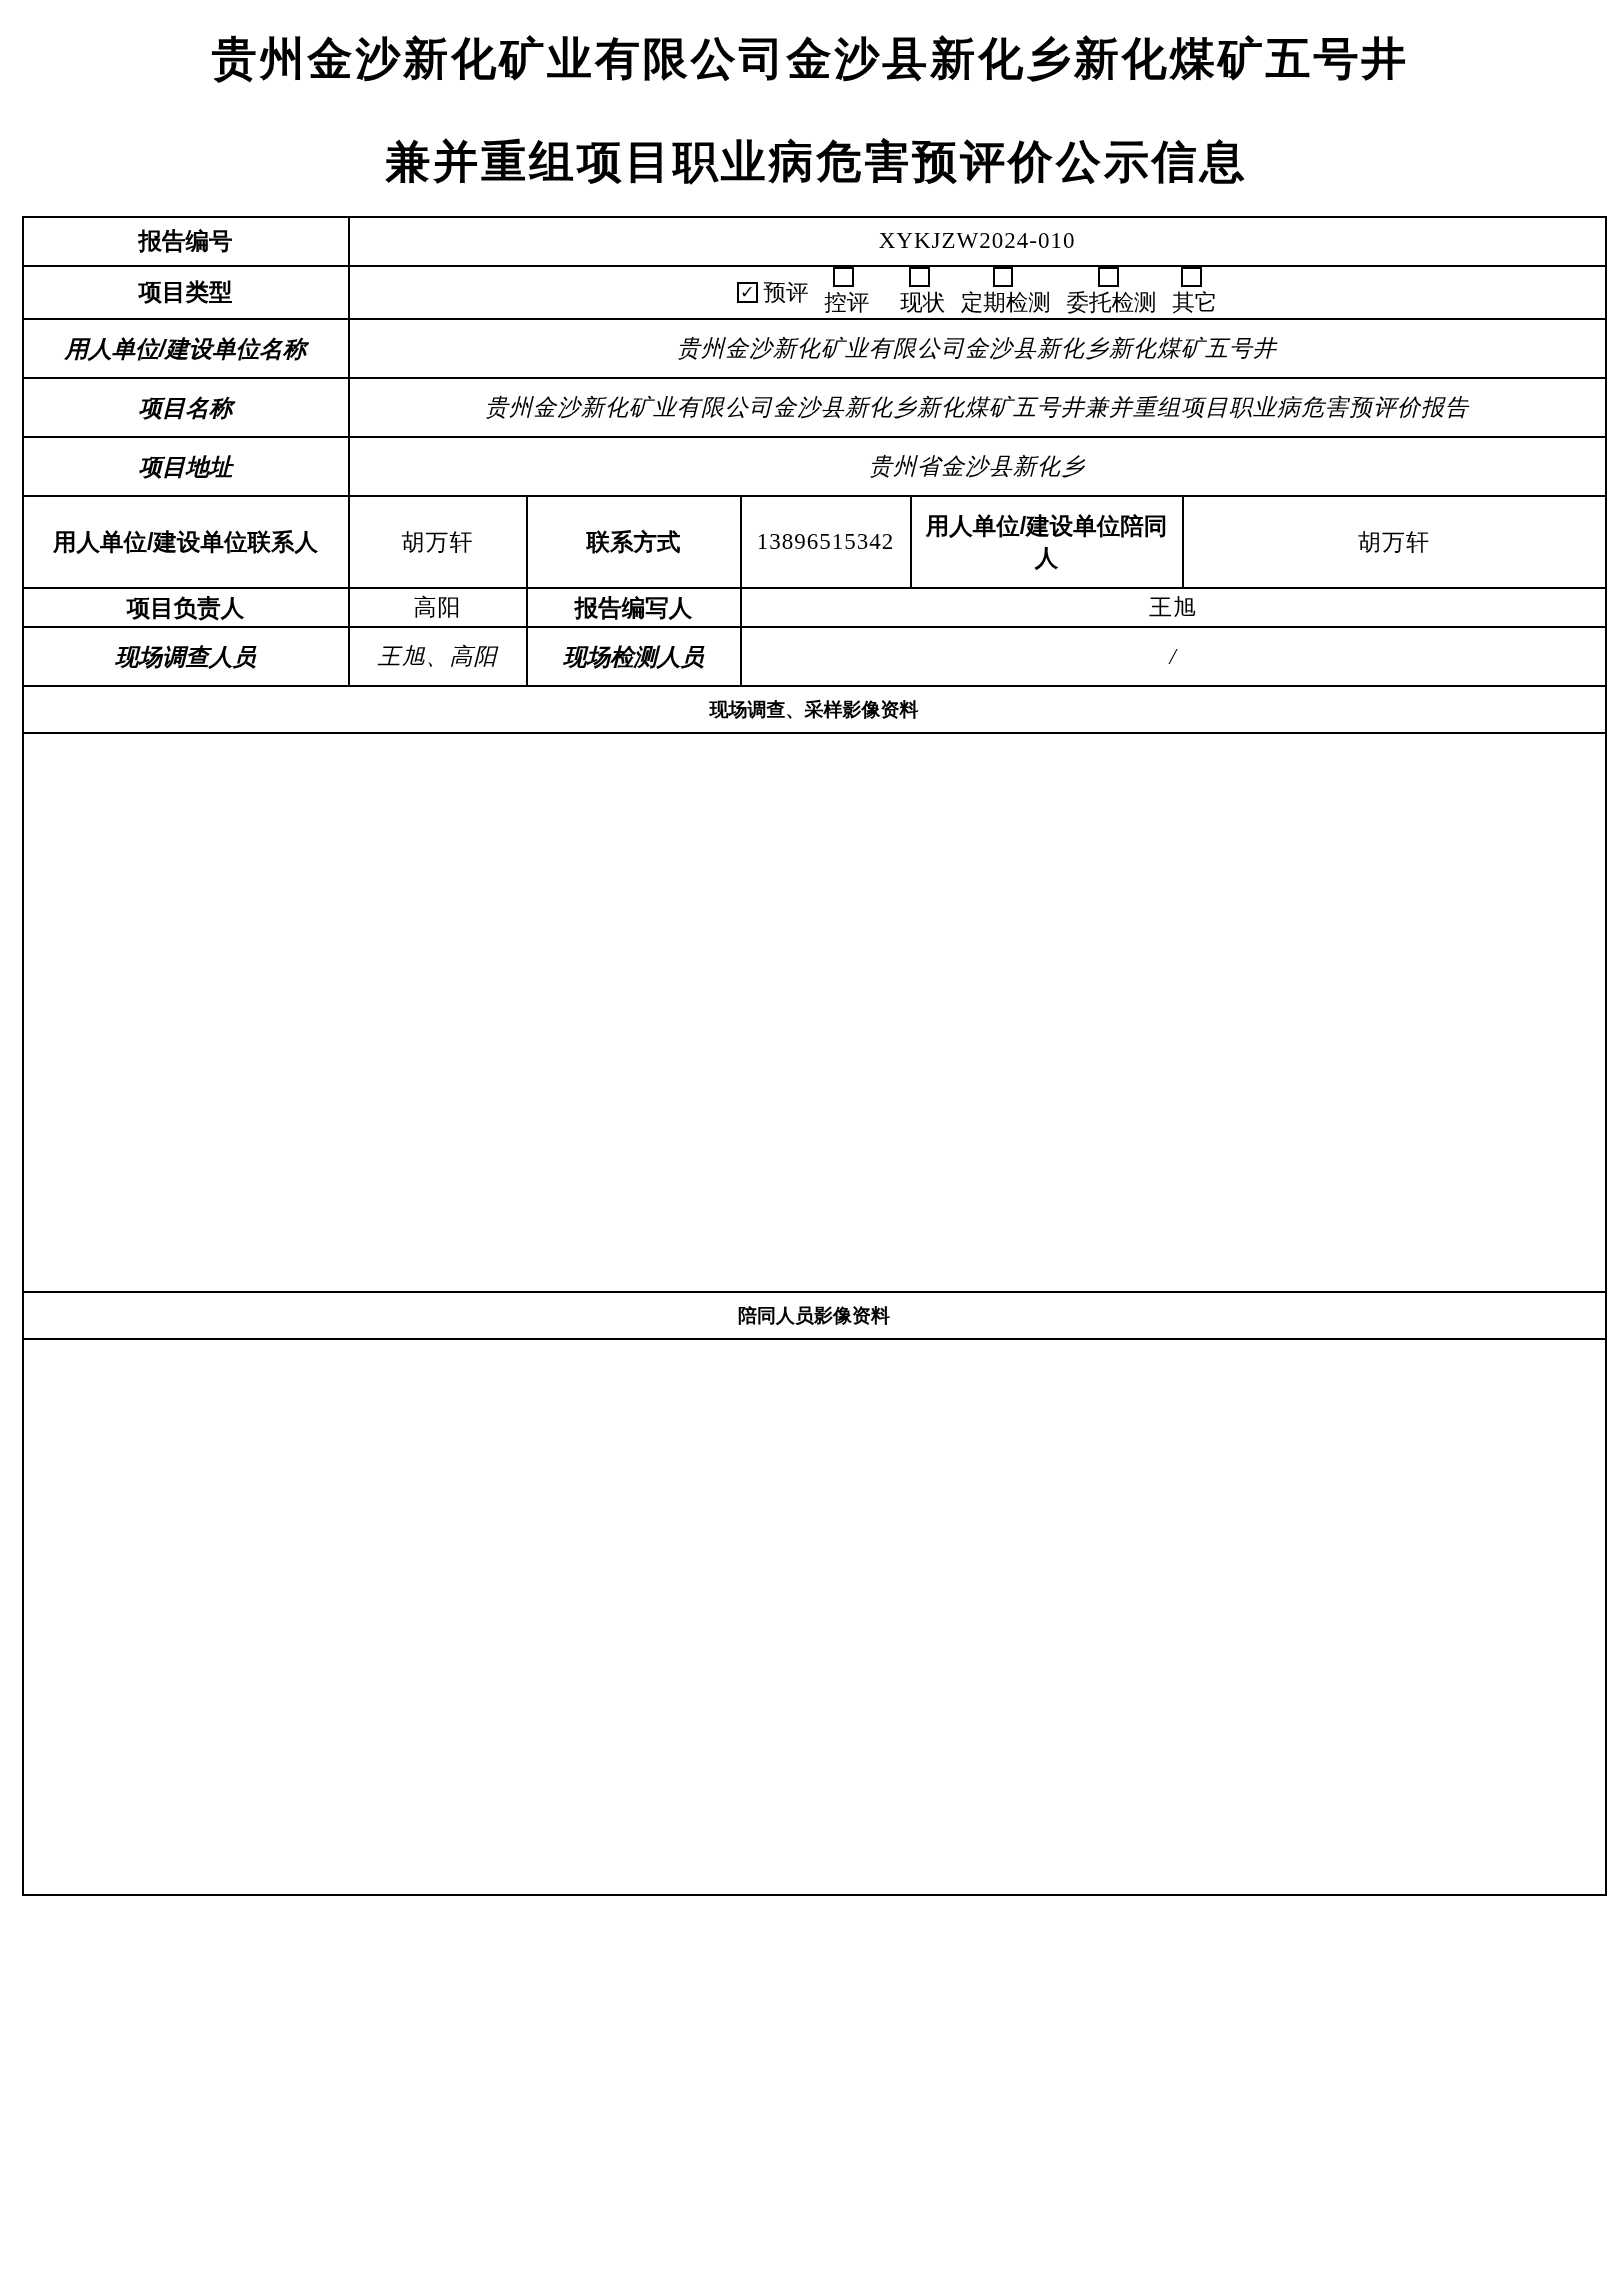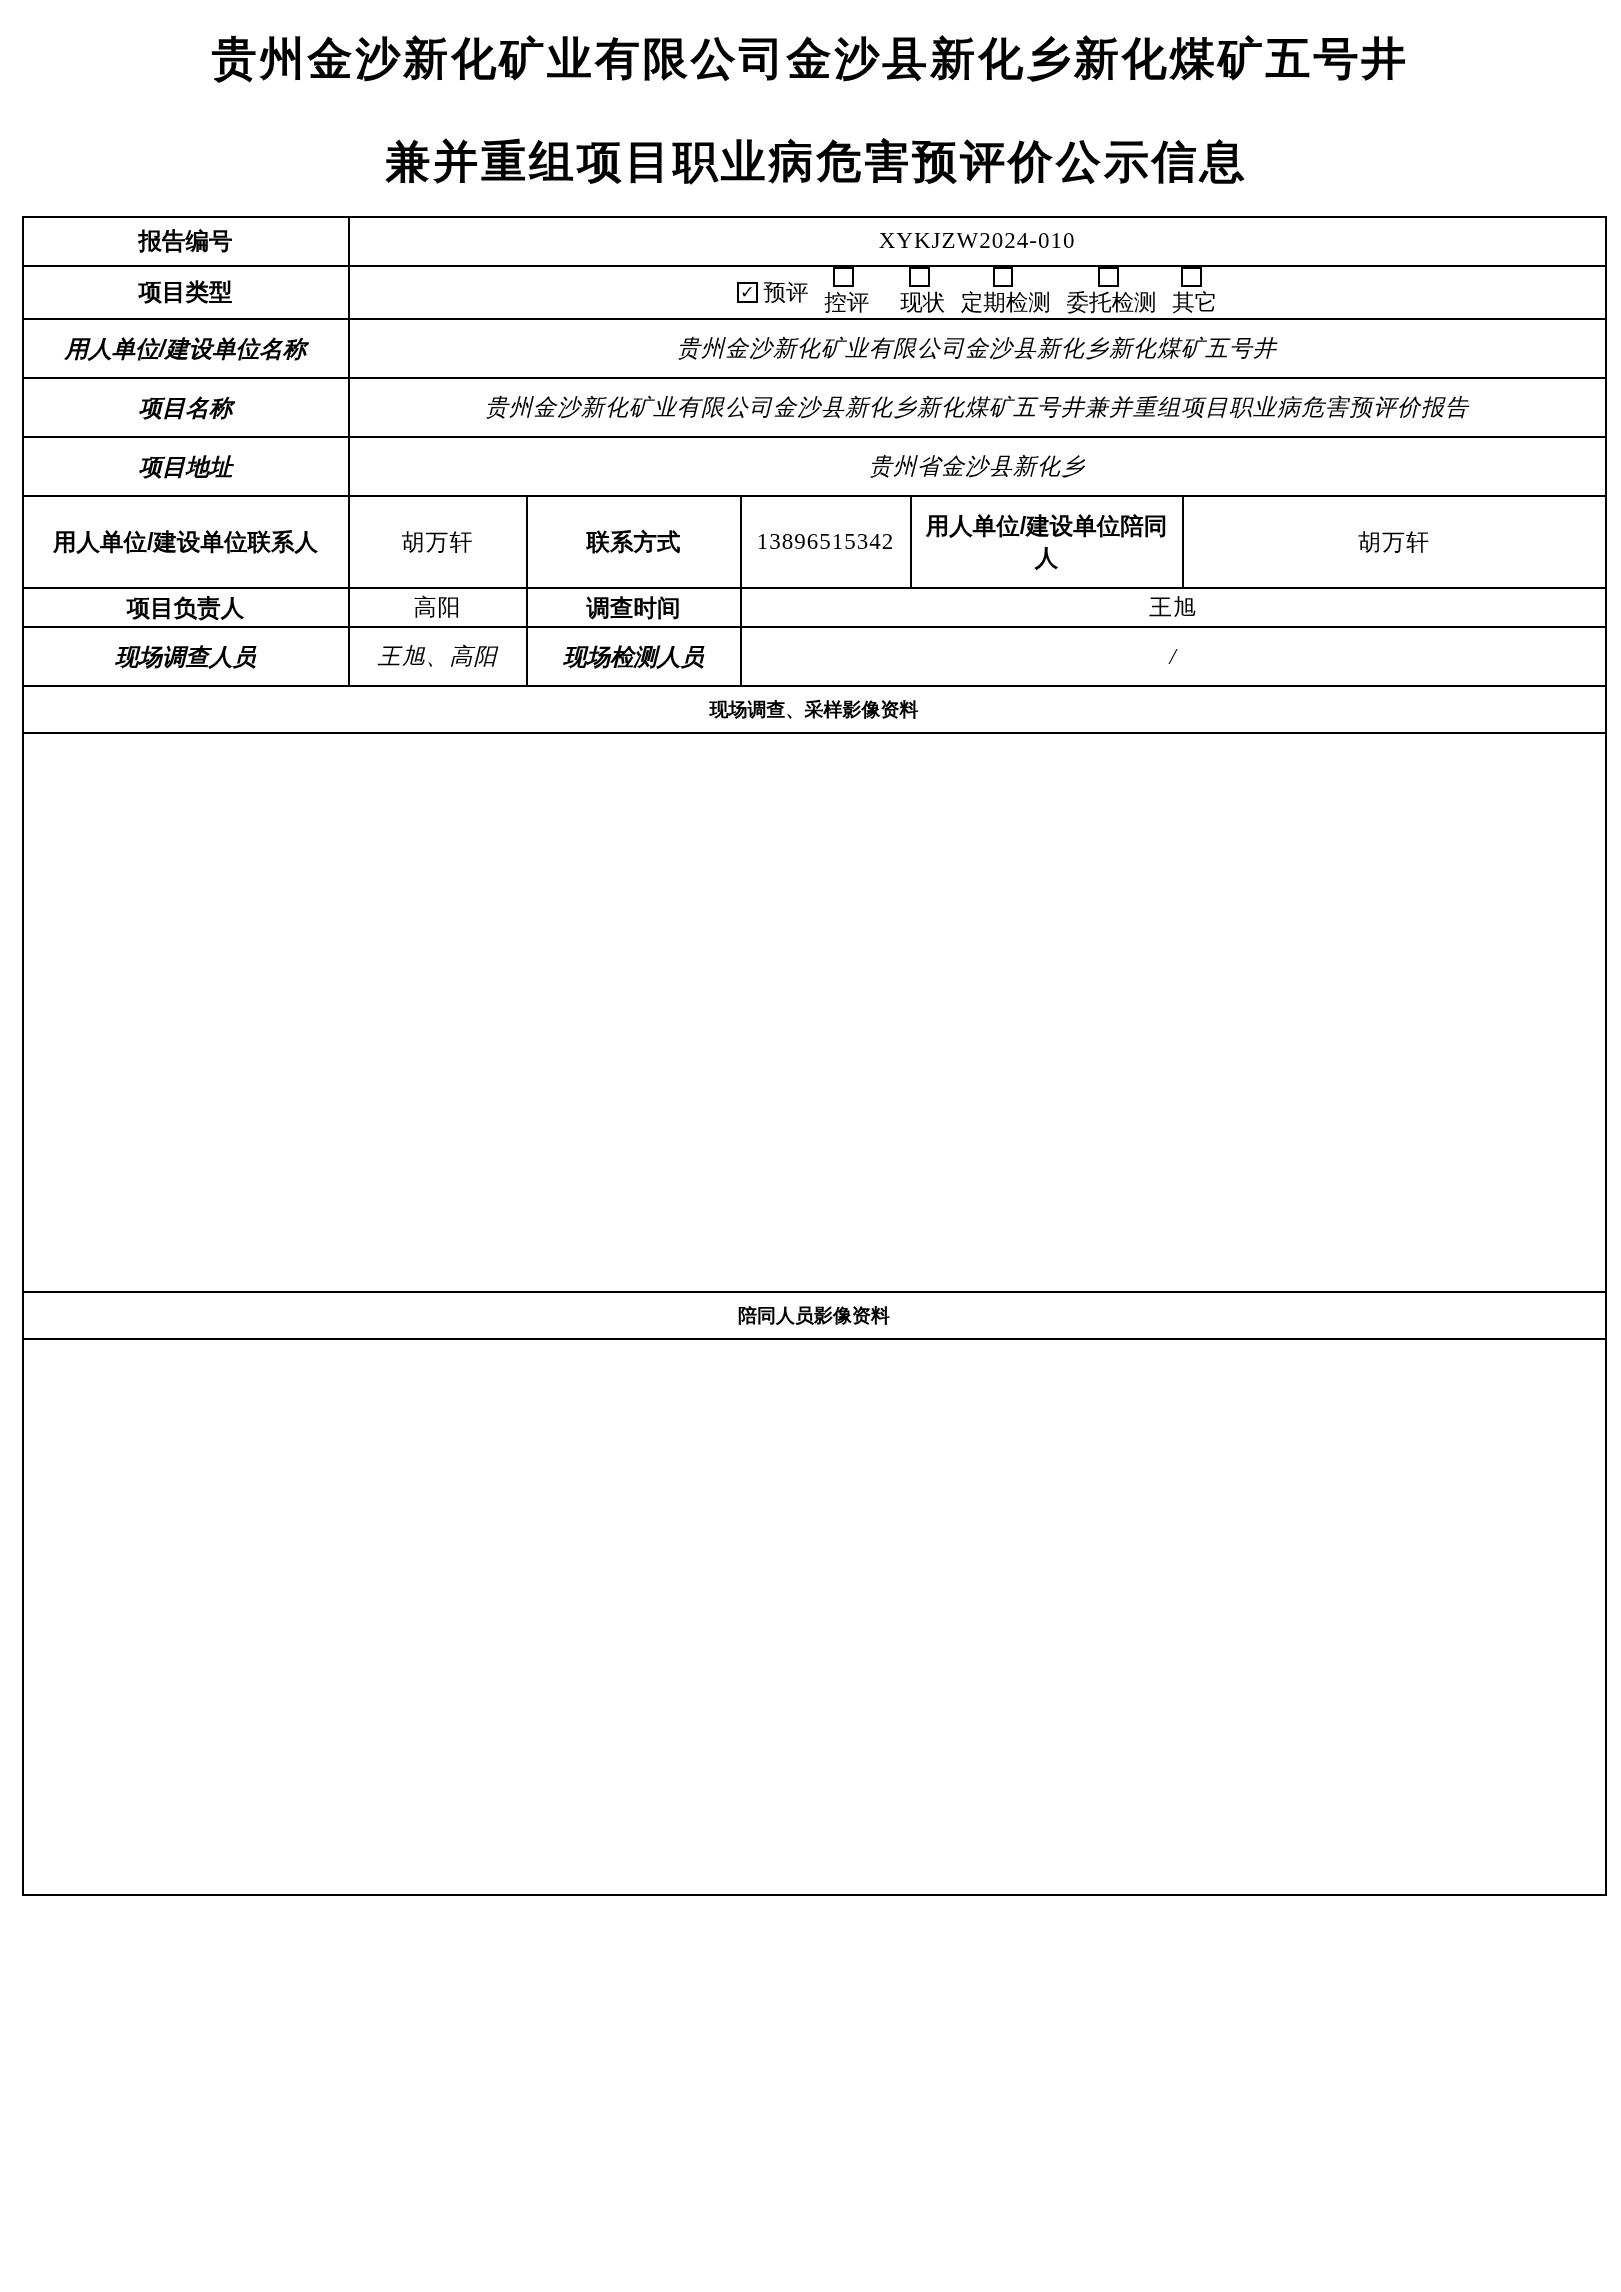--- a/index.html
+++ b/index.html
@@ -169,21 +169,21 @@
     <td class="val">胡万轩</td>
     <td class="lbl">联系方式</td>
     <td class="val">13896515342</td>
     <td class="lbl">用人单位/建设单位陪同人</td>
     <td class="val">胡万轩</td>
   </tr>
 
   <tr class="h40">
     <td class="lbl">项目负责人</td>
     <td class="val">高阳</td>
-    <td class="lbl">调查时间</td>
+    <td class="lbl">报告编写人</td>
     <td class="val" colspan="3">王旭</td>
   </tr>
 
 
   <tr class="h52">
     <td class="lbl">现场调查人员</td>
     <td class="val">王旭、高阳</td>
     <td class="lbl">现场检测人员</td>
     <td class="val" colspan="3">/</td>
   </tr>

